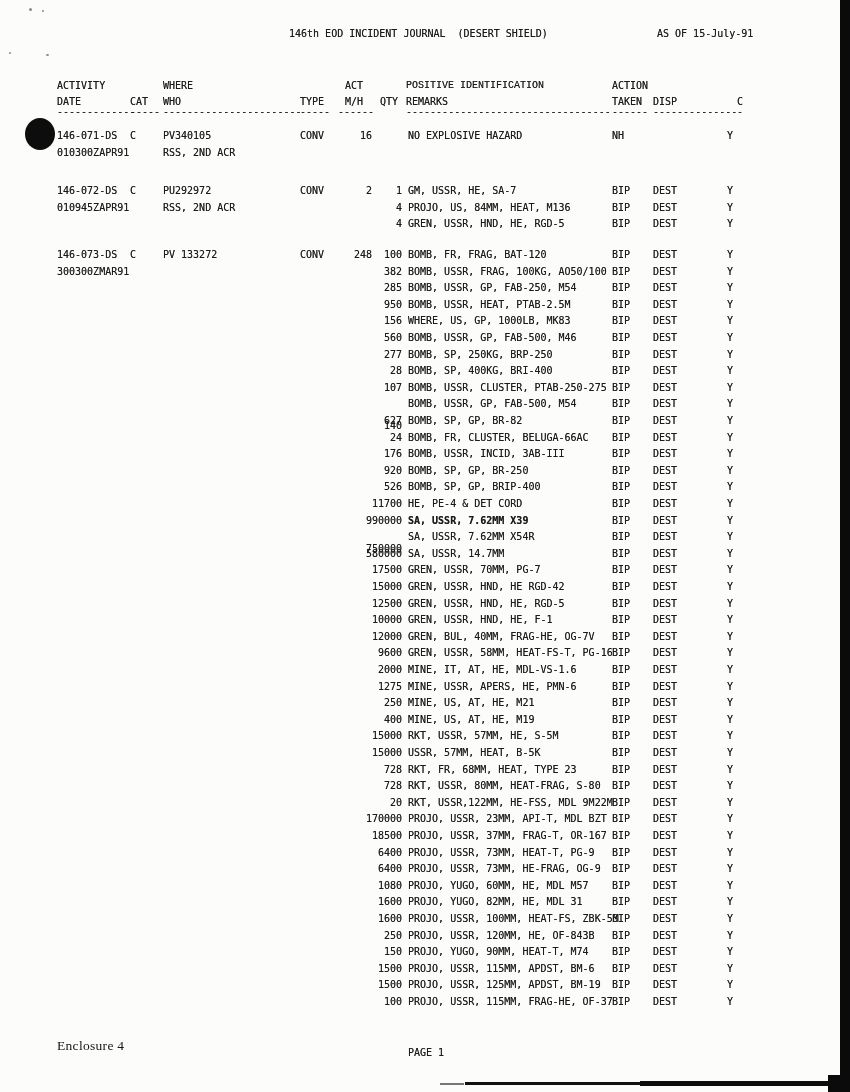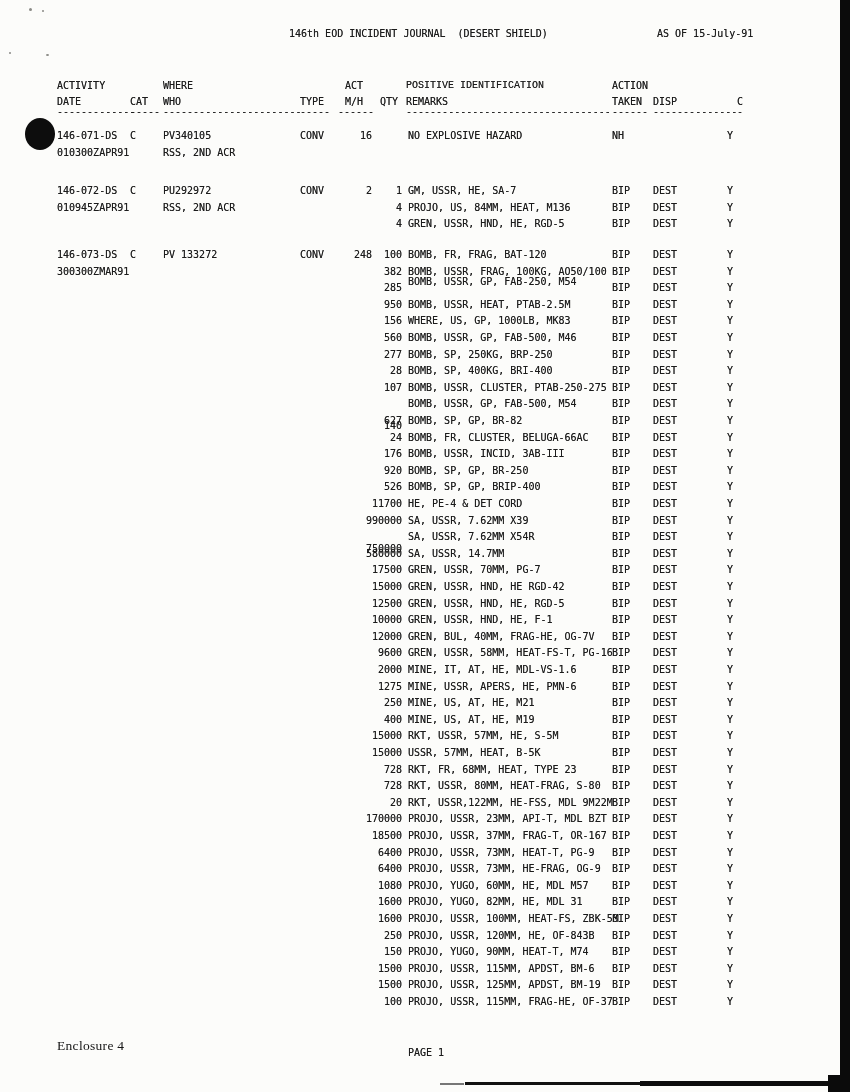--- a/index.html
+++ b/index.html
@@ -147,21 +147,21 @@
       <span class="pos c-text" style="top: 249px;">BOMB, FR, FRAG, BAT-120</span>
       <span class="pos c-taken" style="top: 249px;">BIP</span>
       <span class="pos c-disp" style="top: 249px;">DEST</span>
       <span class="pos c-c" style="top: 249px;">Y</span>
       <span class="pos c-qty ra" style="top: 266px;">382</span>
       <span class="pos c-text" style="top: 266px;">BOMB, USSR, FRAG, 100KG, AO50/100</span>
       <span class="pos c-taken" style="top: 266px;">BIP</span>
       <span class="pos c-disp" style="top: 266px;">DEST</span>
       <span class="pos c-c" style="top: 266px;">Y</span>
       <span class="pos c-qty ra" style="top: 282px;">285</span>
-      <span class="pos c-text" style="top: 276px;">BOMB, USSR, GP, FAB-250, M54</span>
+      <span class="pos c-text" style="top: 282px;">BOMB, USSR, GP, FAB-250, M54</span>
       <span class="pos c-taken" style="top: 282px;">BIP</span>
       <span class="pos c-disp" style="top: 282px;">DEST</span>
       <span class="pos c-c" style="top: 282px;">Y</span>
       <span class="pos c-qty ra" style="top: 299px;">950</span>
       <span class="pos c-text" style="top: 299px;">BOMB, USSR, HEAT, PTAB-2.5M</span>
       <span class="pos c-taken" style="top: 299px;">BIP</span>
       <span class="pos c-disp" style="top: 299px;">DEST</span>
       <span class="pos c-c" style="top: 299px;">Y</span>
       <span class="pos c-qty ra" style="top: 315px;">156</span>
       <span class="pos c-text" style="top: 315px;">WHERE, US, GP, 1000LB, MK83</span>
@@ -217,21 +217,21 @@
       <span class="pos c-text" style="top: 481px;">BOMB, SP, GP, BRIP-400</span>
       <span class="pos c-taken" style="top: 481px;">BIP</span>
       <span class="pos c-disp" style="top: 481px;">DEST</span>
       <span class="pos c-c" style="top: 481px;">Y</span>
       <span class="pos c-qty ra" style="top: 498px;">11700</span>
       <span class="pos c-text" style="top: 498px;">HE, PE-4 &amp; DET CORD</span>
       <span class="pos c-taken" style="top: 498px;">BIP</span>
       <span class="pos c-disp" style="top: 498px;">DEST</span>
       <span class="pos c-c" style="top: 498px;">Y</span>
       <span class="pos c-qty ra" style="top: 515px;">990000</span>
-      <span class="pos c-text" style="top: 515px;">SA, USSR, 7.62MM X39</span>
+      <span class="pos c-text" style="top: 515px; font-weight: bold;">SA, USSR, 7.62MM X39</span>
       <span class="pos c-taken" style="top: 515px;">BIP</span>
       <span class="pos c-disp" style="top: 515px;">DEST</span>
       <span class="pos c-c" style="top: 515px;">Y</span>
       <span class="pos c-qty ra" style="top: 531px; margin-top: 12px;">750000</span>
       <span class="pos c-text" style="top: 531px;">SA, USSR, 7.62MM X54R</span>
       <span class="pos c-taken" style="top: 531px;">BIP</span>
       <span class="pos c-disp" style="top: 531px;">DEST</span>
       <span class="pos c-c" style="top: 531px;">Y</span>
       <span class="pos c-qty ra" style="top: 548px;">580000</span>
       <span class="pos c-text" style="top: 548px;">SA, USSR, 14.7MM</span>

